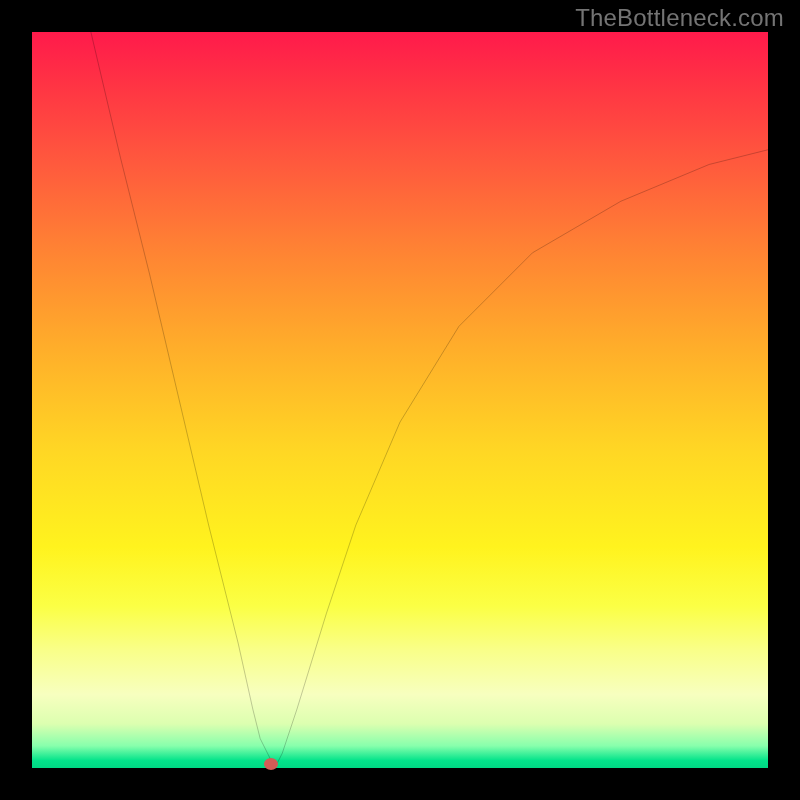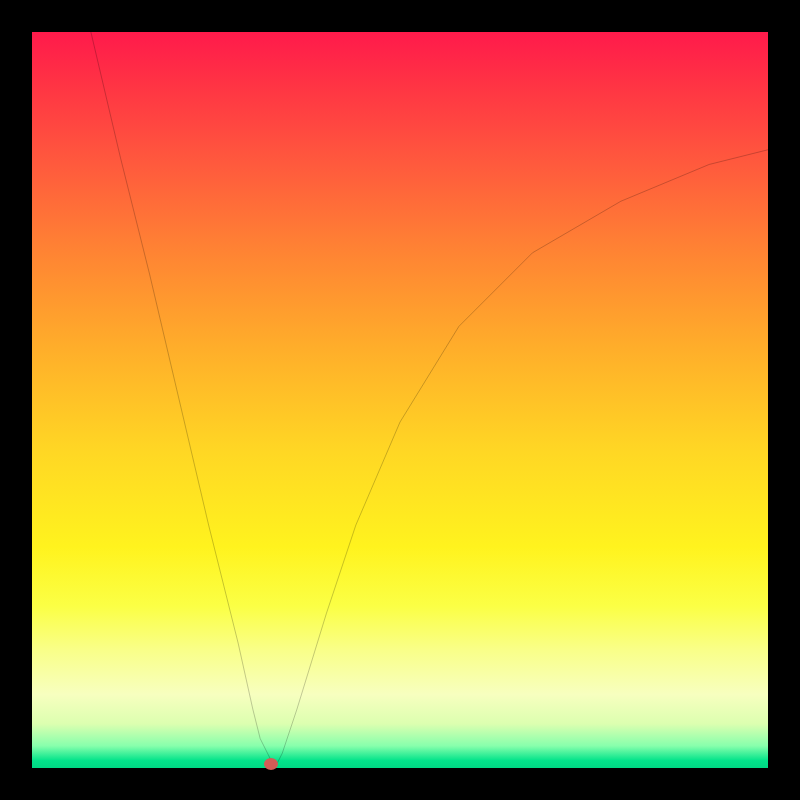--- a/index.html
+++ b/index.html
@@ -73,13 +73,14 @@
 
   <div class="plot-area">
 
     <svg class="curve" viewBox="0 0 100 100" preserveAspectRatio="none">
       <path d="M8.00 0.00 L12.00 17.00 L16.00 33.00 L20.00 50.00 L24.00 67.00 L28.00 83.00 L30.00 92.00 L31.00 96.00 L32.00 98.00 L33.00 100.00 L34.00 98.00 L36.00 92.00 L40.00 79.00 L44.00 67.00 L50.00 53.00 L58.00 40.00 L68.00 30.00 L80.00 23.00 L92.00 18.00 L100.00 16.00" fill="none" stroke="#000" stroke-width="0.22" vector-effect="non-scaling-stroke"></path>
     </svg>
 
     <div class="marker" style="left: 239.2px; top: 732.32px; background: rgb(211, 92, 86);"></div>
   </div>
 
+  <div class="watermark" style="right: 16px; top: 4px;">TheBottleneck.com</div>
 </div>
 
 </body></html>

